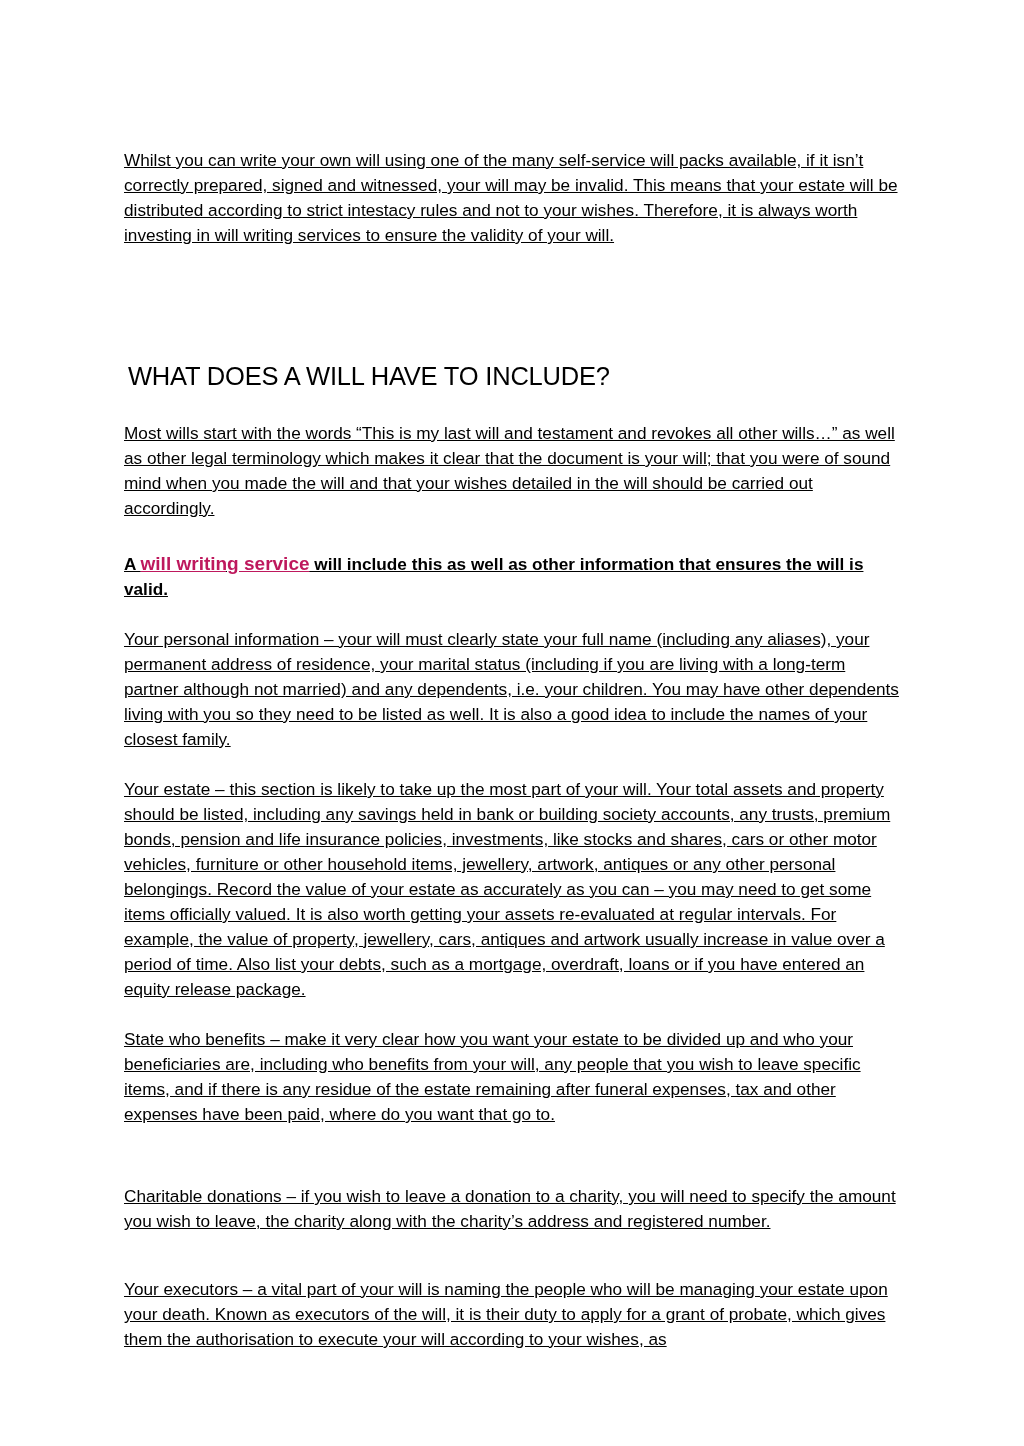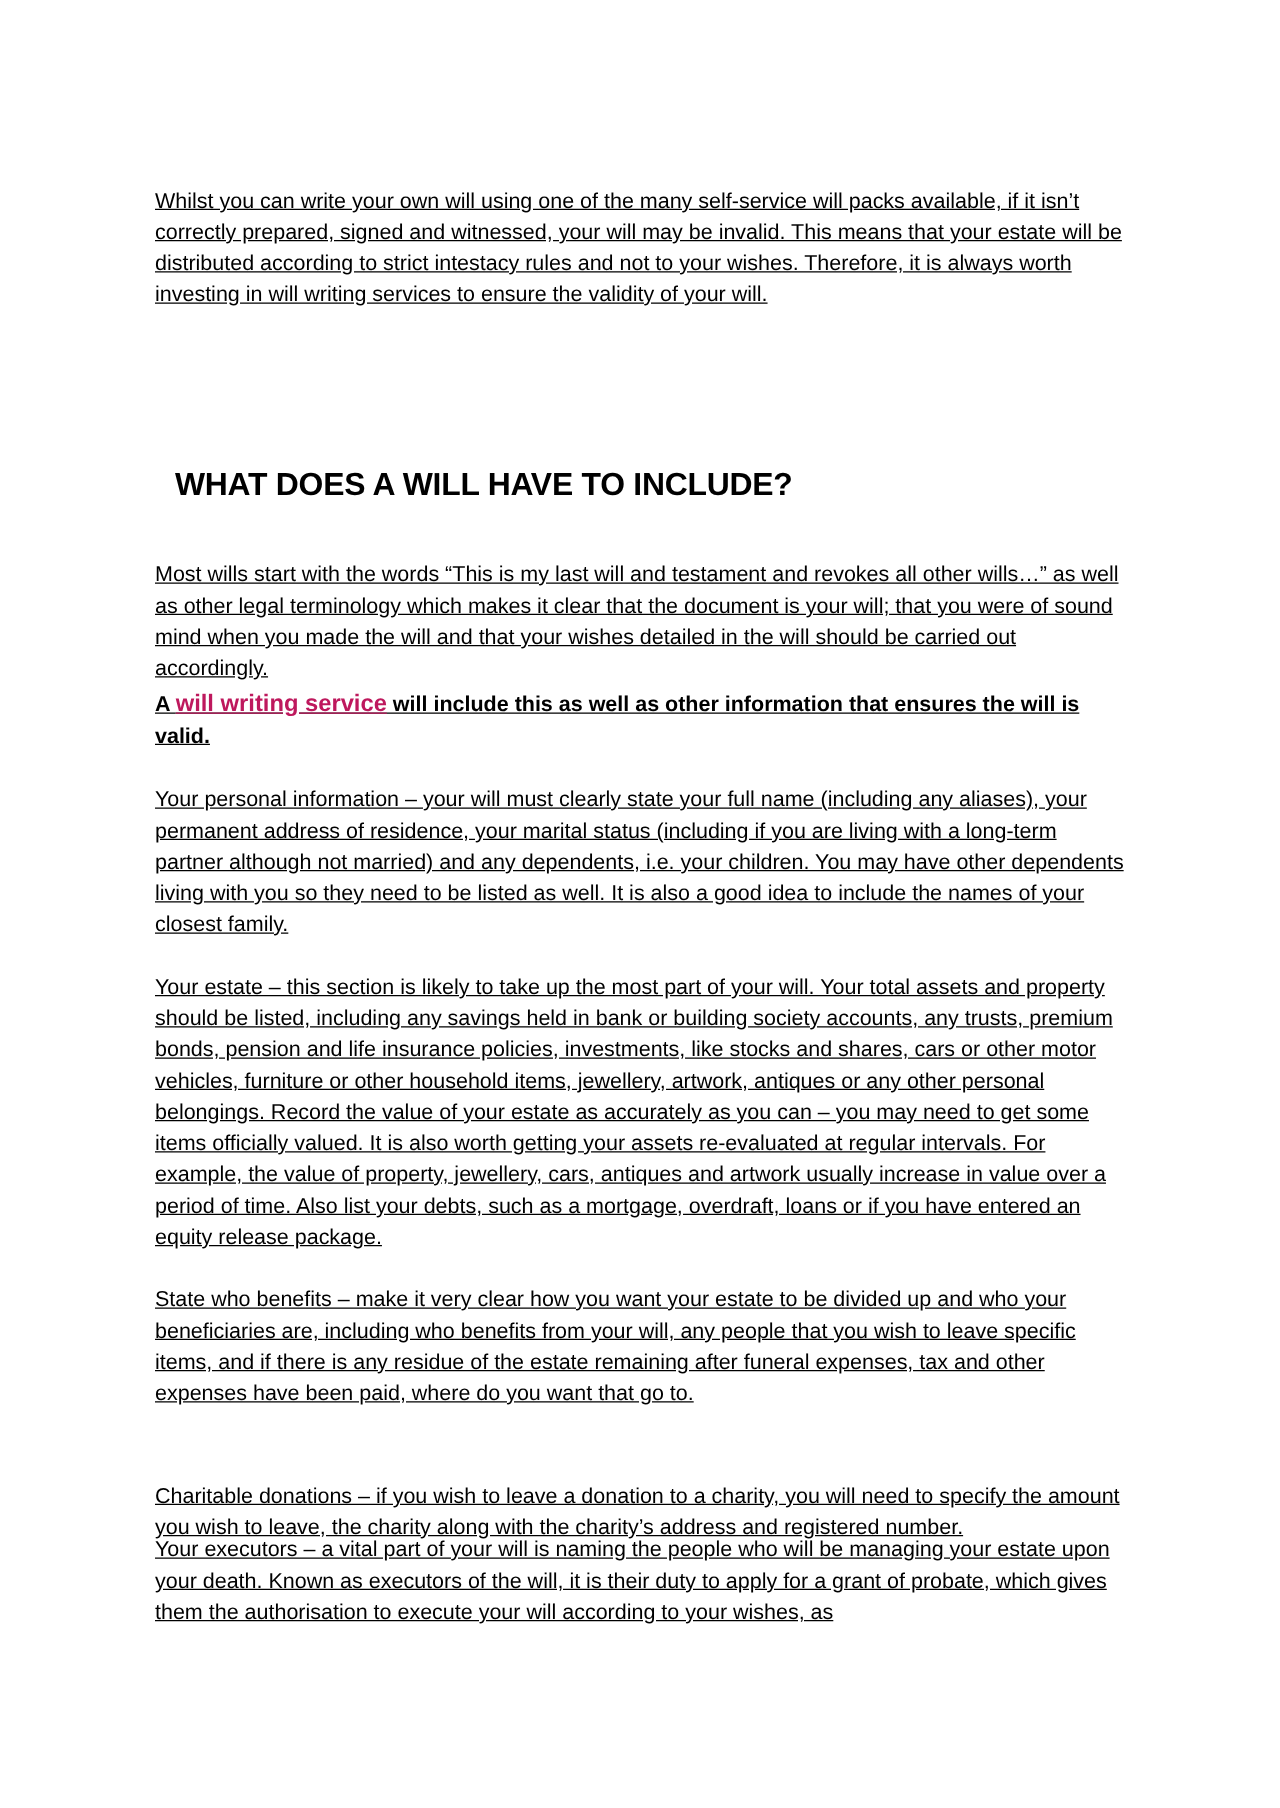--- a/index.html
+++ b/index.html
@@ -1,37 +1,37 @@
 <!DOCTYPE html>
 <html><head>
 <meta charset="utf-8">
 <style>
   html, body { margin: 0; padding: 0; background: #ffffff; }
   body { width: 1024px; height: 1446px; position: relative; overflow: hidden;
          font-family: "Liberation Sans", sans-serif; color: #000; }
   .page { position: absolute; left: 124px; top: 0; width: 780px; }
   .p { font-size: 17.2px; line-height: 25px; margin: 0; position: absolute; left: 0; width: 780px; text-decoration: underline; }
-  .h { font-size: 25.5px; line-height: 30px; font-weight: bold; margin: 16px; position: absolute; left: 0; letter-spacing: -0.2px; }
+  .h { font-size: 25.5px; line-height: 30px; font-weight: normal; margin: 4px; position: absolute; left: 0; letter-spacing: -0.2px; }
   .bold { font-weight: bold; }
   a.link { color: #be185d; text-decoration: underline; font-size: 19px; }
 </style>
 </head>
 <body>
 
 <div class="page">
   <p class="p" style="top:148px">Whilst you can write your own will using one of the many self-service will packs available, if it isn’t correctly prepared, signed and witnessed, your will may be invalid. This means that your estate will be distributed according to strict intestacy rules and not to your wishes. Therefore, it is always worth investing in will writing services to ensure the validity of your will.</p>
 
   <h2 class="h" style="top:357px">WHAT DOES A WILL HAVE TO INCLUDE?</h2>
 
-  <p class="p" style="top:447px">Most wills start with the words “This is my last will and testament and revokes all other wills…” as well as other legal terminology which makes it clear that the document is your will; that you were of sound mind when you made the will and that your wishes detailed in the will should be carried out accordingly.</p>
+  <p class="p" style="top:421px">Most wills start with the words “This is my last will and testament and revokes all other wills…” as well as other legal terminology which makes it clear that the document is your will; that you were of sound mind when you made the will and that your wishes detailed in the will should be carried out accordingly.</p>
 
   <p class="p bold" style="top:551px"><span>A </span><a class="link" href="#">will writing service</a><span> will include this as well as other information that ensures the will is valid.</span></p>
 
   <p class="p" style="top:627px">Your personal information – your will must clearly state your full name (including any aliases), your permanent address of residence, your marital status (including if you are living with a long-term partner although not married) and any dependents, i.e. your children. You may have other dependents living with you so they need to be listed as well. It is also a good idea to include the names of your closest family.</p>
 
   <p class="p" style="top:777px">Your estate – this section is likely to take up the most part of your will. Your total assets and property should be listed, including any savings held in bank or building society accounts, any trusts, premium bonds, pension and life insurance policies, investments, like stocks and shares, cars or other motor vehicles, furniture or other household items, jewellery, artwork, antiques or any other personal belongings. Record the value of your estate as accurately as you can – you may need to get some items officially valued. It is also worth getting your assets re-evaluated at regular intervals. For example, the value of property, jewellery, cars, antiques and artwork usually increase in value over a period of time. Also list your debts, such as a mortgage, overdraft, loans or if you have entered an equity release package.</p>
 
   <p class="p" style="top:1027px">State who benefits – make it very clear how you want your estate to be divided up and who your beneficiaries are, including who benefits from your will, any people that you wish to leave specific items, and if there is any residue of the estate remaining after funeral expenses, tax and other expenses have been paid, where do you want that go to.</p>
 
   <p class="p" style="top:1184px">Charitable donations – if you wish to leave a donation to a charity, you will need to specify the amount you wish to leave, the charity along with the charity’s address and registered number.</p>
 
-  <p class="p" style="top:1227px">Your executors – a vital part of your will is naming the people who will be managing your estate upon your death. Known as executors of the will, it is their duty to apply for a grant of probate, which gives them the authorisation to execute your will according to your wishes, as</p>
+  <p class="p" style="top:1277px">Your executors – a vital part of your will is naming the people who will be managing your estate upon your death. Known as executors of the will, it is their duty to apply for a grant of probate, which gives them the authorisation to execute your will according to your wishes, as</p>
 </div>
 
 </body></html>

